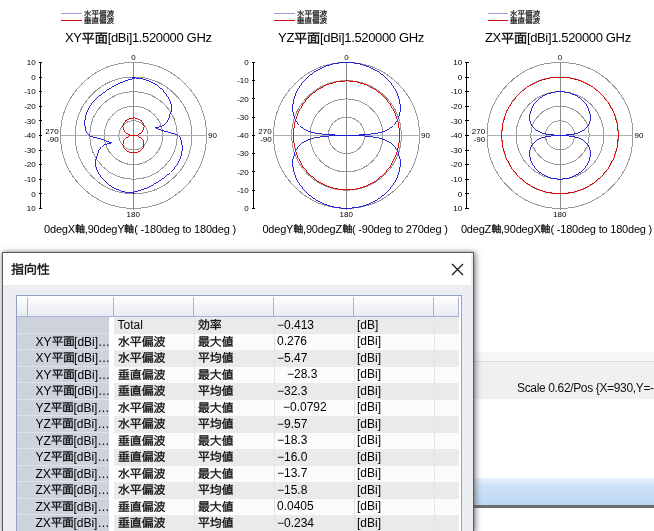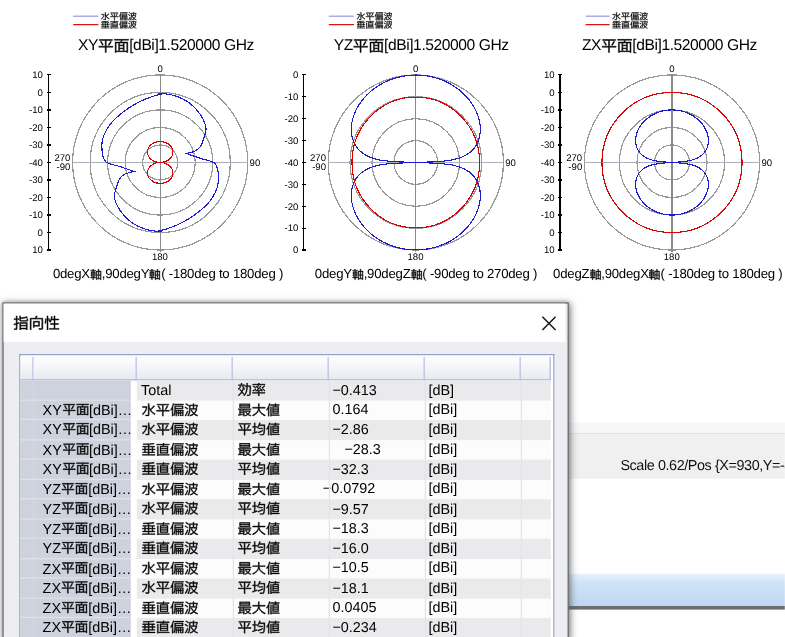--- a/index.html
+++ b/index.html
@@ -325,21 +325,21 @@
     </svg>
   </div>
 <div class="cell" style="left:197.5px;top:335.7px">
     <svg style="display:block;width:35.5px;height:11.0px;" viewBox="0 -850 3000 929" fill="#000" stroke="#000" stroke-width="32">
       <use href="#g13" x="0"></use>
       <use href="#g14" x="1000"></use>
       <use href="#g15" x="2000"></use>
     </svg>
   </div>
 <div class="cell" style="left:277.0px;top:335.1px">
-    <span>0.164</span>
+    <span>0.276</span>
   </div>
 <div class="cell" style="left:357.0px;top:335.1px">
     <span>[dBi]</span>
   </div>
 <div style="position:absolute;left:114px;top:350.0px;width:345px;height:16.5px;background:#eaeaec"></div>
 <div style="position:absolute;left:16.5px;top:350.0px;width:11.5px;height:15.5px;background:#ced2dc;border-bottom:1px solid #dfe2e8;border-right:1px solid #e8eaef"></div>
 <div style="position:absolute;left:28px;top:350.0px;width:81px;height:15.5px;background:#ced2dc;border-bottom:1px solid #dfe2e8"></div>
 <div class="cell" style="left:35.5px;top:352.2px">
     <span>XY</span>
     <svg style="display:block;width:22.6px;height:10.5px;" viewBox="0 -850 2000 929" fill="#000" stroke="#000" stroke-width="32">
@@ -357,21 +357,21 @@
     </svg>
   </div>
 <div class="cell" style="left:197.5px;top:352.2px">
     <svg style="display:block;width:35.5px;height:11.0px;" viewBox="0 -850 3000 929" fill="#000" stroke="#000" stroke-width="32">
       <use href="#g1" x="0"></use>
       <use href="#g16" x="1000"></use>
       <use href="#g15" x="2000"></use>
     </svg>
   </div>
 <div class="cell" style="left:277.0px;top:351.6px">
-    <span>−2.86</span>
+    <span>−5.47</span>
   </div>
 <div class="cell" style="left:357.0px;top:351.6px">
     <span>[dBi]</span>
   </div>
 <div style="position:absolute;left:114px;top:366.5px;width:345px;height:16.5px;background:#fcfcfd"></div>
 <div style="position:absolute;left:16.5px;top:366.5px;width:11.5px;height:15.5px;background:#ced2dc;border-bottom:1px solid #dfe2e8;border-right:1px solid #e8eaef"></div>
 <div style="position:absolute;left:28px;top:366.5px;width:81px;height:15.5px;background:#ced2dc;border-bottom:1px solid #dfe2e8"></div>
 <div class="cell" style="left:35.5px;top:368.7px">
     <span>XY</span>
     <svg style="display:block;width:22.6px;height:10.5px;" viewBox="0 -850 2000 929" fill="#000" stroke="#000" stroke-width="32">
@@ -452,21 +452,21 @@
       <use href="#g3" x="3000"></use>
     </svg>
   </div>
 <div class="cell" style="left:197.5px;top:401.7px">
     <svg style="display:block;width:35.5px;height:11.0px;" viewBox="0 -850 3000 929" fill="#000" stroke="#000" stroke-width="32">
       <use href="#g13" x="0"></use>
       <use href="#g14" x="1000"></use>
       <use href="#g15" x="2000"></use>
     </svg>
   </div>
-<div class="cell" style="left:269px;top:401.1px">
+<div class="cell" style="left:283px;top:401.1px">
     <span>−0.0792</span>
   </div>
 <div class="cell" style="left:357.0px;top:401.1px">
     <span>[dBi]</span>
   </div>
 <div style="position:absolute;left:114px;top:416.0px;width:345px;height:16.5px;background:#eaeaec"></div>
 <div style="position:absolute;left:16.5px;top:416.0px;width:11.5px;height:15.5px;background:#ced2dc;border-bottom:1px solid #dfe2e8;border-right:1px solid #e8eaef"></div>
 <div style="position:absolute;left:28px;top:416.0px;width:81px;height:15.5px;background:#ced2dc;border-bottom:1px solid #dfe2e8"></div>
 <div class="cell" style="left:35.5px;top:418.2px">
     <span>YZ</span>
@@ -581,21 +581,21 @@
     </svg>
   </div>
 <div class="cell" style="left:197.5px;top:467.7px">
     <svg style="display:block;width:35.5px;height:11.0px;" viewBox="0 -850 3000 929" fill="#000" stroke="#000" stroke-width="32">
       <use href="#g13" x="0"></use>
       <use href="#g14" x="1000"></use>
       <use href="#g15" x="2000"></use>
     </svg>
   </div>
 <div class="cell" style="left:277.0px;top:467.1px">
-    <span>−10.5</span>
+    <span>−13.7</span>
   </div>
 <div class="cell" style="left:357.0px;top:467.1px">
     <span>[dBi]</span>
   </div>
 <div style="position:absolute;left:114px;top:482.0px;width:345px;height:16.5px;background:#eaeaec"></div>
 <div style="position:absolute;left:16.5px;top:482.0px;width:11.5px;height:15.5px;background:#ced2dc;border-bottom:1px solid #dfe2e8;border-right:1px solid #e8eaef"></div>
 <div style="position:absolute;left:28px;top:482.0px;width:81px;height:15.5px;background:#ced2dc;border-bottom:1px solid #dfe2e8"></div>
 <div class="cell" style="left:35.5px;top:484.2px">
     <span>ZX</span>
     <svg style="display:block;width:22.6px;height:10.5px;" viewBox="0 -850 2000 929" fill="#000" stroke="#000" stroke-width="32">
@@ -613,21 +613,21 @@
     </svg>
   </div>
 <div class="cell" style="left:197.5px;top:484.2px">
     <svg style="display:block;width:35.5px;height:11.0px;" viewBox="0 -850 3000 929" fill="#000" stroke="#000" stroke-width="32">
       <use href="#g1" x="0"></use>
       <use href="#g16" x="1000"></use>
       <use href="#g15" x="2000"></use>
     </svg>
   </div>
 <div class="cell" style="left:277.0px;top:483.6px">
-    <span>−18.1</span>
+    <span>−15.8</span>
   </div>
 <div class="cell" style="left:357.0px;top:483.6px">
     <span>[dBi]</span>
   </div>
 <div style="position:absolute;left:114px;top:498.5px;width:345px;height:16.5px;background:#fcfcfd"></div>
 <div style="position:absolute;left:16.5px;top:498.5px;width:11.5px;height:15.5px;background:#ced2dc;border-bottom:1px solid #dfe2e8;border-right:1px solid #e8eaef"></div>
 <div style="position:absolute;left:28px;top:498.5px;width:81px;height:15.5px;background:#ced2dc;border-bottom:1px solid #dfe2e8"></div>
 <div class="cell" style="left:35.5px;top:500.7px">
     <span>ZX</span>
     <svg style="display:block;width:22.6px;height:10.5px;" viewBox="0 -850 2000 929" fill="#000" stroke="#000" stroke-width="32">

